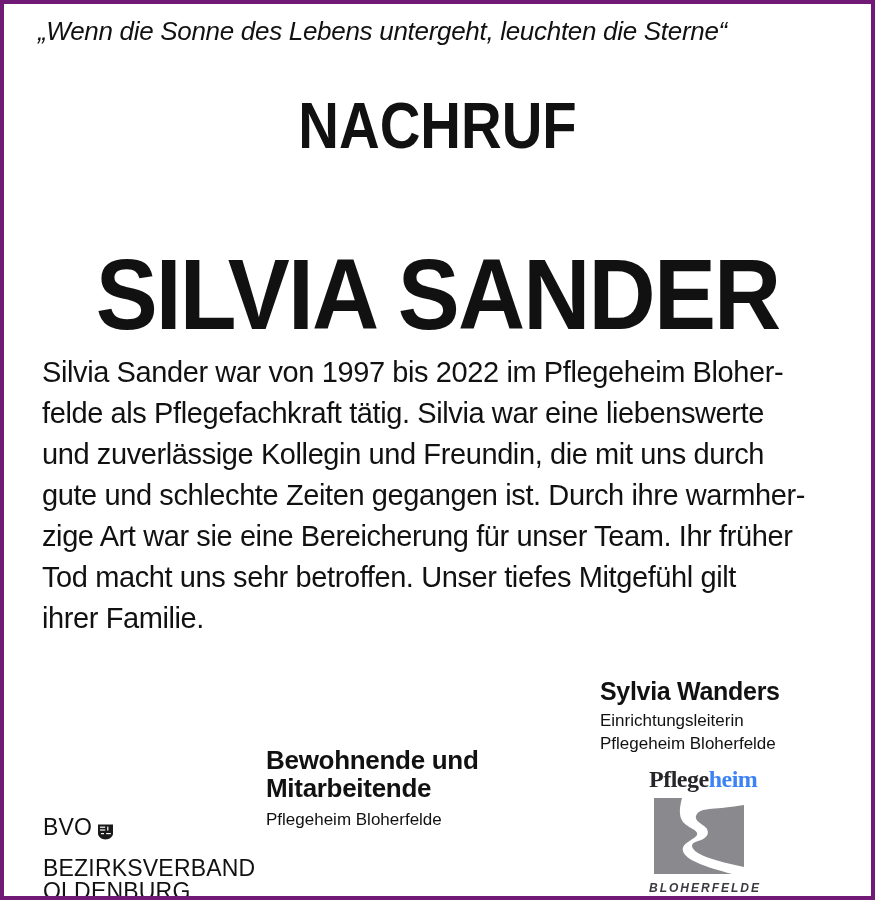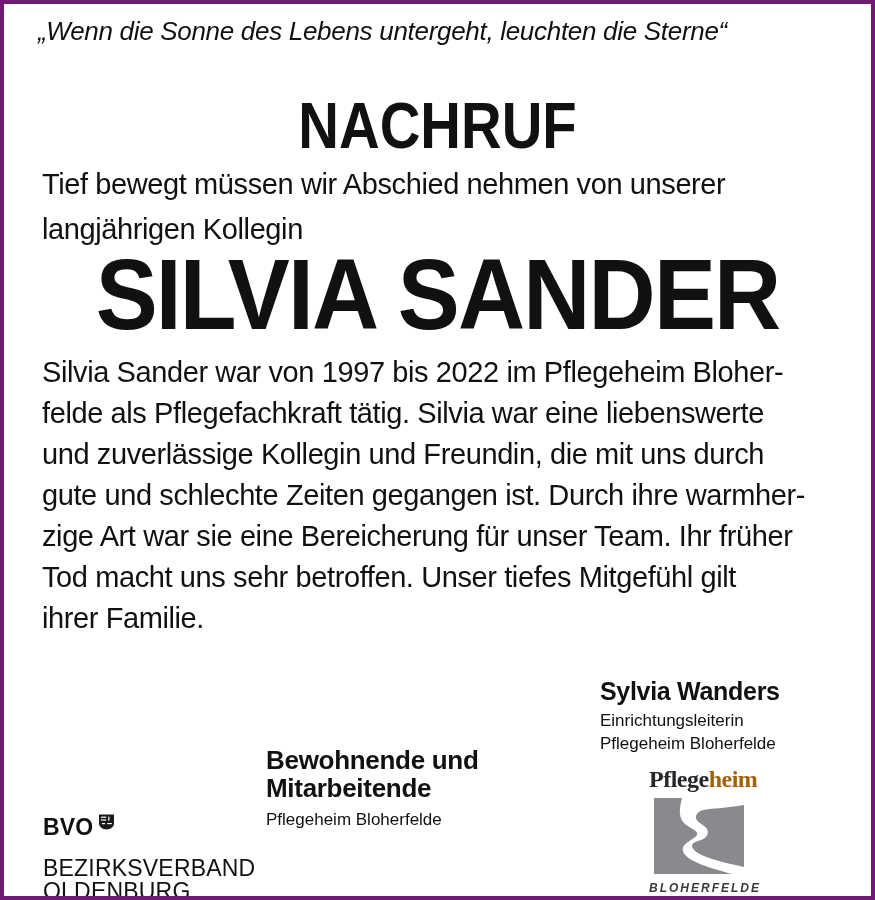--- a/index.html
+++ b/index.html
@@ -49,42 +49,40 @@
   .sig-left  { left:39px; }
   .sig-right { left:596px; }
   .sig-name { font-size:25px; font-weight:bold; line-height:30px; letter-spacing:-0.3px; }
   .sig-role { font-size:17px; line-height:23px; margin-top:3px; white-space:pre-line; }
 
   .sig-center { left:262px; top:742px; width:320px; }
   .sig-center .names { font-size:26px; font-weight:bold; line-height:28px; letter-spacing:-0.3px; white-space:pre-line; }
   .sig-center .sub   { font-size:17px; margin-top:8px; }
 
   .bvo-block { left:39px; top:812px; font-size:23px; line-height:23.5px; letter-spacing:0.2px; }
-  .bvo-top { display:flex; align-items:flex-start; gap:5px; font-weight:bold; }
+  .bvo-top { display:flex; align-items:flex-end; gap:5px; font-weight:normal; }
   .bvo-top svg { margin-top:-2px; display:block; }
   .bvo-lines { font-weight:normal; white-space:pre-line; margin-top:17px; }
 
   .ph-logo { left:645px; top:762px; width:100px; text-align:center; }
   .ph-title { font-family:"Liberation Serif", serif; font-size:24px; font-weight:bold; letter-spacing:-0.5px; color:#26262a; }
-  .ph-title .light { color:#a16207; }
+  .ph-title .light { color:#3b82f6; }
   .ph-square { margin:5px auto 0 auto; width:90px; height:76px; }
   .ph-square svg { display:block; }
   .ph-bottom { margin-top:7px; font-size:12px; font-weight:bold; letter-spacing:2px; color:#3a3a40; white-space:nowrap;font-style:italic; }
 </style>
 </head>
 <body>
 
 <div class="page">
 
   <div class="abs quote">„Wenn die Sonne des Lebens untergeht, leuchten die Sterne“</div>
 
   <div class="abs title">NACHRUF</div>
 
-  <div class="abs intro">Tief bewegt müssen wir Abschied nehmen von unserer
-langjährigen Kollegin</div>
 
   <div class="abs deceased-name">SILVIA SANDER</div>
 
   <div class="abs body-text">Silvia Sander war von 1997 bis 2022 im Pflegeheim Bloher-
 felde als Pflegefachkraft tätig. Silvia war eine liebenswerte
 und zuverlässige Kollegin und Freundin, die mit uns durch
 gute und schlechte Zeiten gegangen ist. Durch ihre warmher-
 zige Art war sie eine Bereicherung für unser Team. Ihr früher
 Tod macht uns sehr betroffen. Unser tiefes Mitgefühl gilt
 ihrer Familie.</div>

